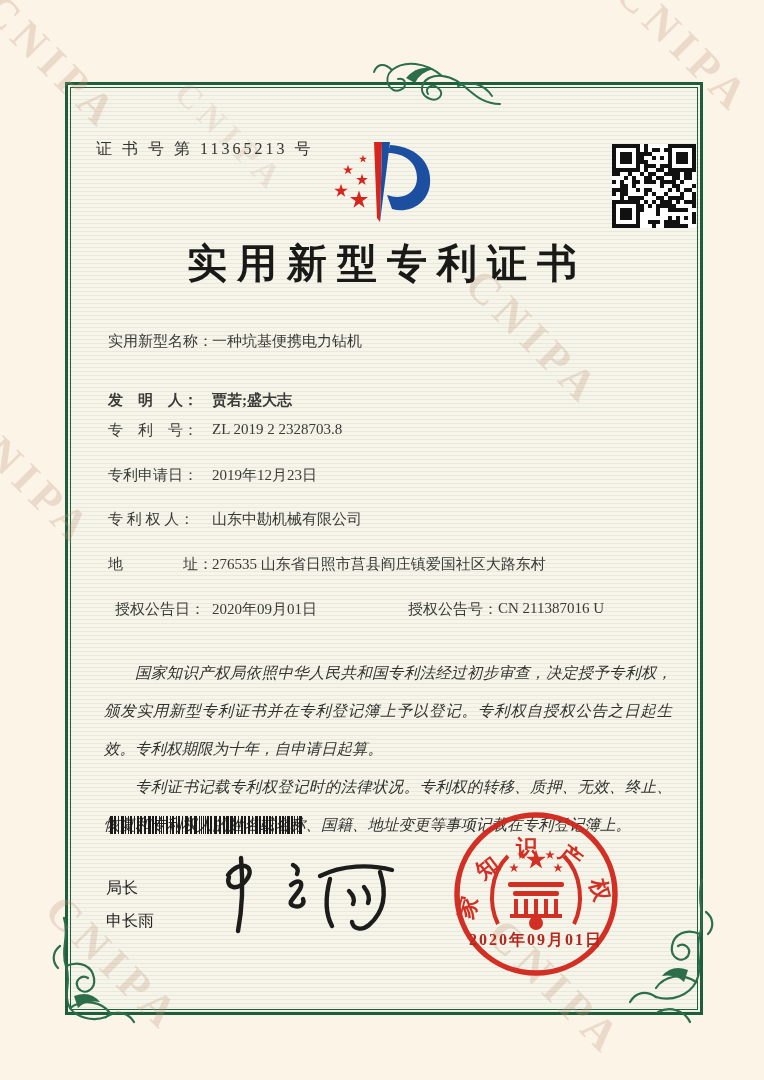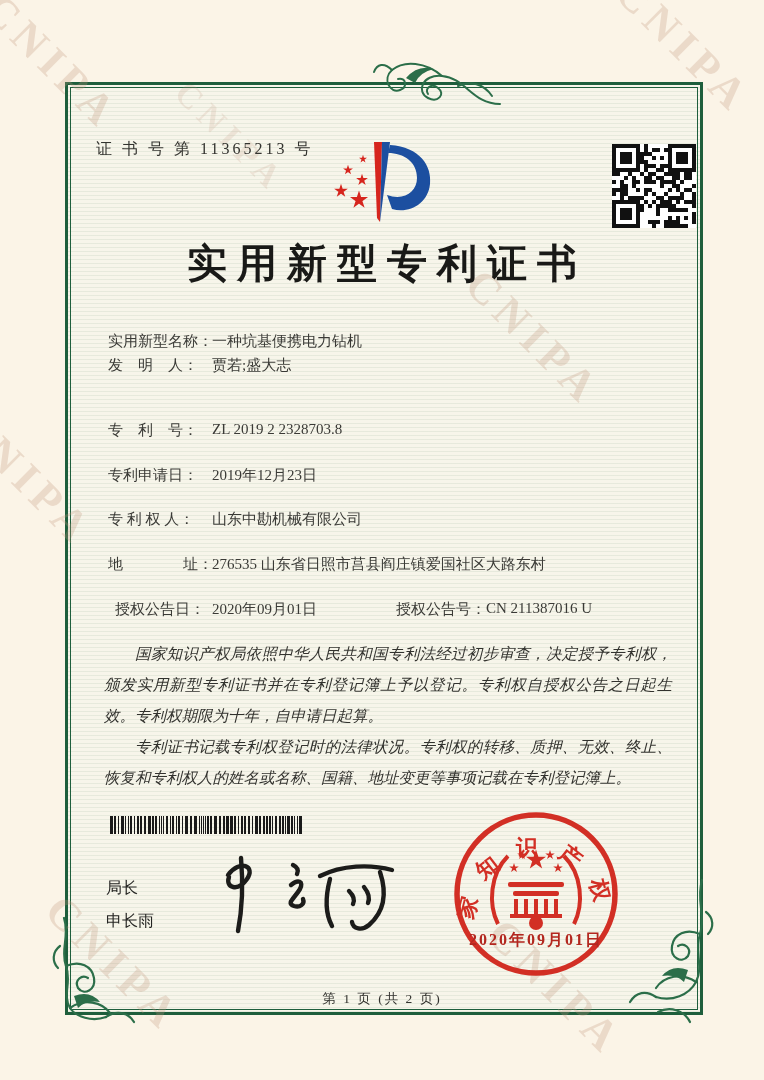--- a/index.html
+++ b/index.html
@@ -36,25 +36,25 @@
   .title {
     position:absolute; left:0; top:228px; width:100%; text-align:center;
     font-size:40px; font-weight:bold; letter-spacing:10px; color:#191917;
     text-indent:10px;
   }
   
   .fields { position:absolute; left:108px; top:0; width:570px; font-size:15px; color:#3a3a36; }
   .row { position:absolute; left:0; white-space:nowrap; }
   .row .lbl { display:inline-block; width:104px; vertical-align:top; }
   .row .val { display:inline-block; }
-  .row2part .part2 { position:absolute; left:288px; top:0; white-space:nowrap; }
+  .row2part .part2 { position:absolute; left:300px; top:0; white-space:nowrap; }
   
   .paras {
-    position:absolute; left:104px; top:630px; width:568px;
-    font-size:15.5px; line-height:31px; font-style:italic; color:#32322e;
+    position:absolute; left:104px; top:646px; width:568px;
+    font-size:15.5px; line-height:38px; font-style:italic; color:#32322e;
     text-align:justify;
   }
   .paras p { text-indent:2em; }
   
   .barcode { position:absolute; left:110px; top:808px; }
   
   .comm-title { position:absolute; left:106px; top:870px; font-family:"Liberation Sans","DejaVu Sans",sans-serif; font-size:16px; color:#242422; }
   .comm-name  { position:absolute; left:106px; top:903px; font-family:Liberation Mono, monospace; font-size:16px; color:#242422; }
   .signature { position:absolute; left:212px; top:845px; }
   
@@ -291,21 +291,21 @@
           <rect x="8" y="64" width="12" height="12"></rect>
         </g>
     </svg>
 
     <div class="title">实用新型专利证书</div>
 
     <div class="fields">
       <div class="row" style="top:324px;">
         <span class="lbl">实用新型名称：</span><span class="val">一种坑基便携电力钻机</span>
       </div>
-      <div class="row" style="top:348px;">
+      <div class="row" style="top:383px;font-weight:bold;">
         <span class="lbl">发　明　人：</span><span class="val">贾若;盛大志</span>
       </div>
       <div class="row" style="top:413px;">
         <span class="lbl">专　利　号：</span><span class="val">ZL 2019 2 2328703.8</span>
       </div>
       <div class="row" style="top:458px;">
         <span class="lbl">专利申请日：</span><span class="val">2019年12月23日</span>
       </div>
       <div class="row" style="top:502px;">
         <span class="lbl">专 利 权 人：</span><span class="val">山东中勘机械有限公司</span>
@@ -397,21 +397,20 @@
         <path d="M81,12 C85,14 87,17 85,21"></path>
         <path d="M79,32 C86,26 92,28 88,36 C82,46 74,50 82,53 C88,55 93,51 91,46"></path>
         <path d="M108,23 C130,12 158,11 180,17"></path>
         <path d="M118,26 C113,45 113,60 120,73"></path>
         <path d="M168,19 C175,40 173,58 157,72 C150,78 141,76 140,69"></path>
         <path d="M137,38 C141,42 143,47 141,51"></path>
         <path d="M152,34 C156,39 158,45 156,50"></path>
       </g>
     </svg>
 
-    <div class="page-num">第 1 页 (共 2 页)</div>
   </div>
 
   <svg class="seal" width="172" height="172" viewBox="0 0 172 172">
     <defs>
       <path id="sealArc" d="M 26,119 A 61,61 0 1 1 146,119" fill="none"></path>
       <path id="sstar" d="M0,-10 L5.88,8.09 L-9.51,-3.09 L9.51,-3.09 L-5.88,8.09 Z"></path>
     </defs>
     <circle cx="86" cy="86" r="79" fill="none" stroke="#d1251b" stroke-width="5.5"></circle>
     <text class="seal-ring-text">
       <textPath href="#sealArc" startOffset="50%" text-anchor="middle">国家知识产权局</textPath>

